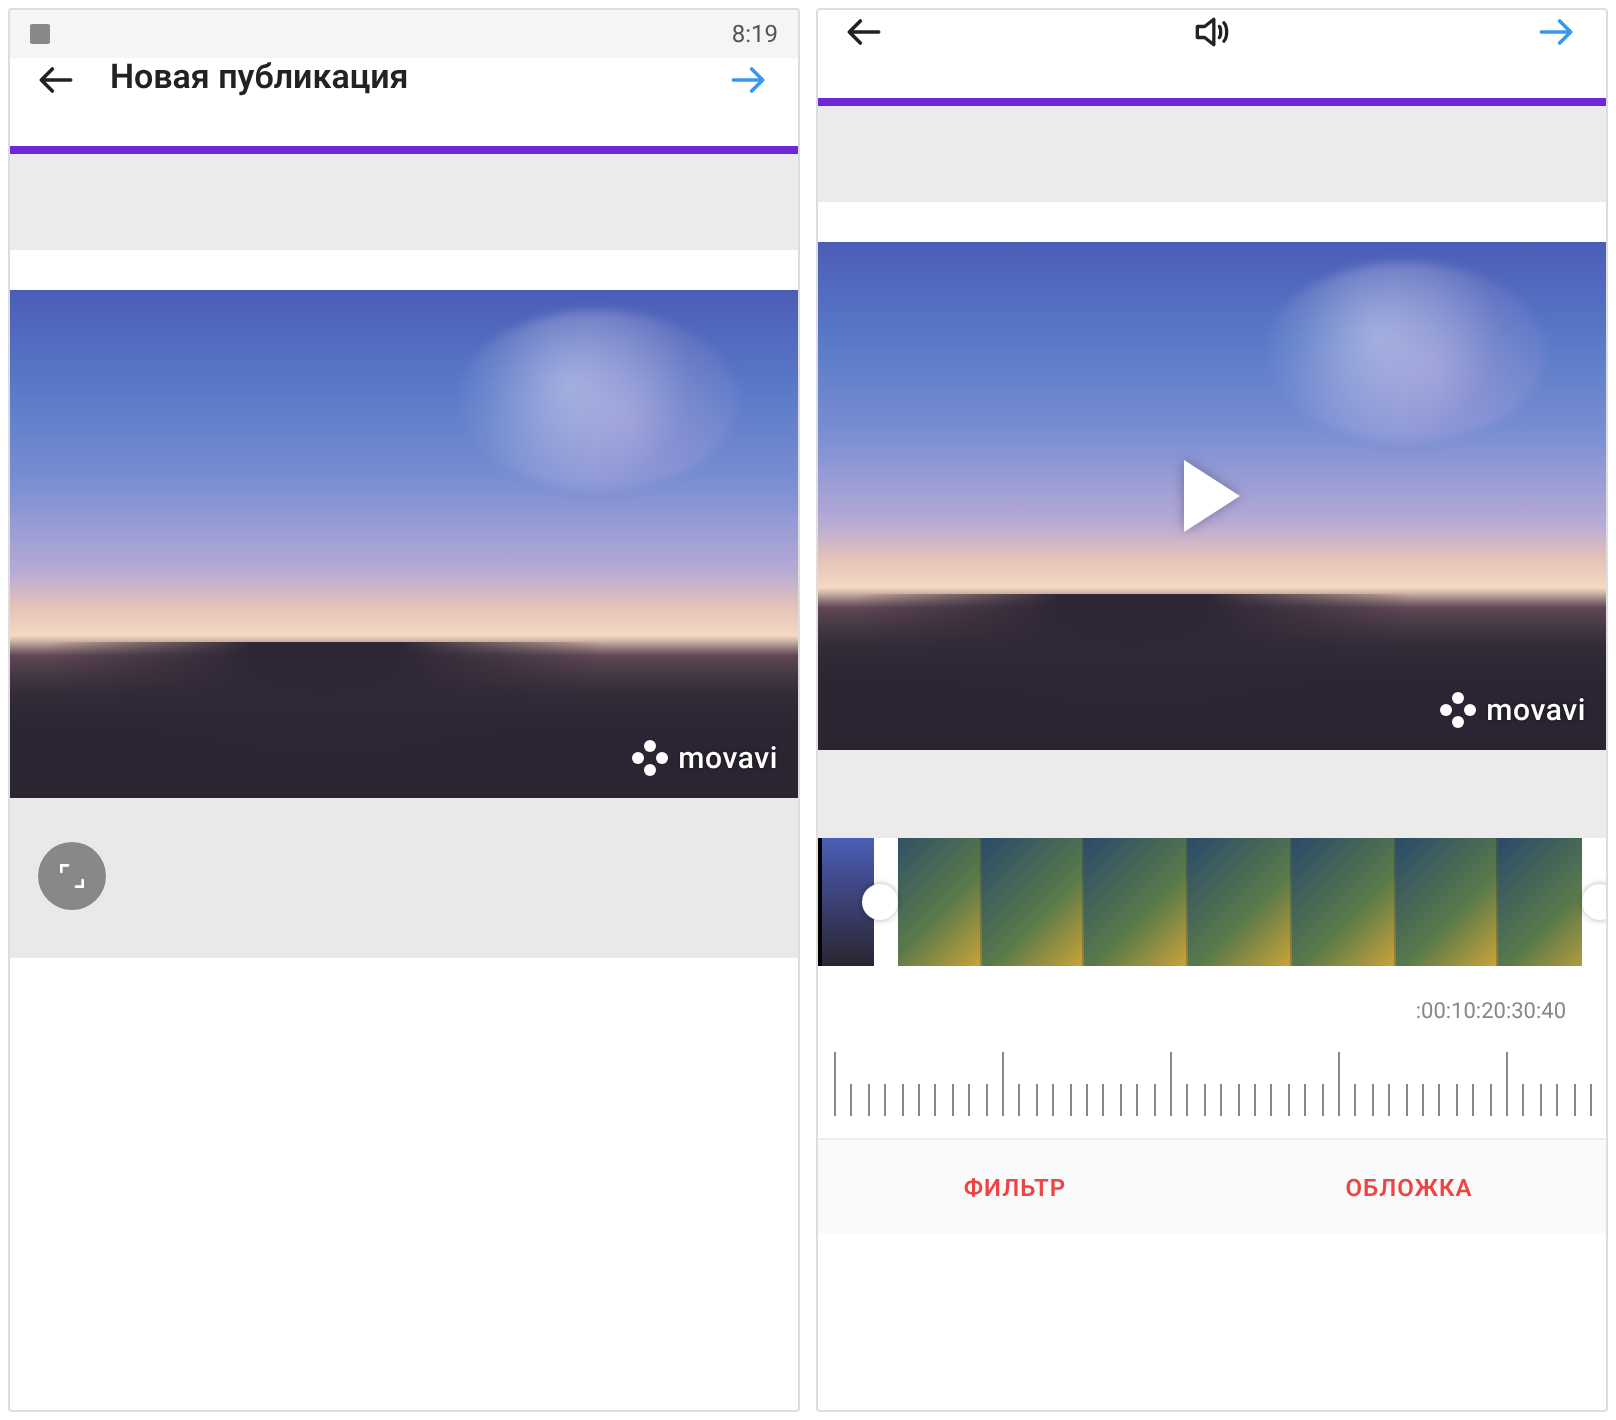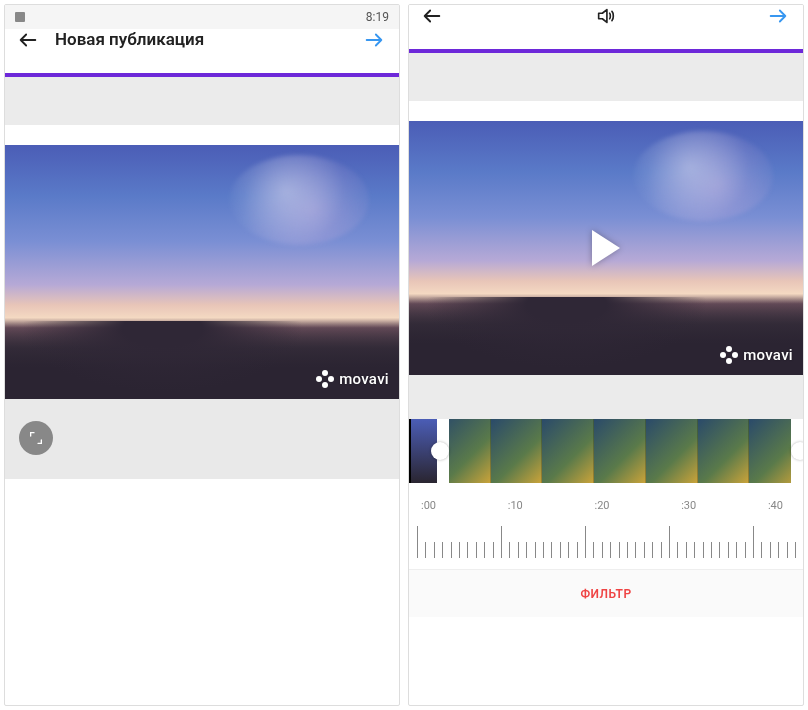--- a/index.html
+++ b/index.html
@@ -211,25 +211,24 @@
     .trim-knob.right { right: -6px; }
 
     .ruler {
       height: 86px;
       background: #fff;
       position: relative;
       padding-top: 16px;
     }
     .ruler-labels {
       display: flex;
-      justify-content: space-between;
+      justify-content: flex-end;
       padding: 0 20px 0 12px;
       font-size: 11px;
       color: #888;
-      gap: 37px;
     }
     .ruler-ticks {
       position: relative;
       height: 48px;
       margin: 6px 8px 0;
     }
     .tick {
       position: absolute;
       bottom: 8px;
       width: 1px;
@@ -415,14 +414,15 @@
         <div class="tick minor" style="left: 91.1111%;"></div>
         <div class="tick minor" style="left: 93.3333%;"></div>
         <div class="tick minor" style="left: 95.5556%;"></div>
         <div class="tick minor" style="left: 97.7778%;"></div>
         <div class="tick minor" style="left: 100%;"></div>
       </div>
   </div>
 
   <div class="tabs">
     <div class="tab">ФИЛЬТР</div>
+    <div class="tab">ОБЛОЖКА</div>
   </div>
 </div>
 
 </body></html>

